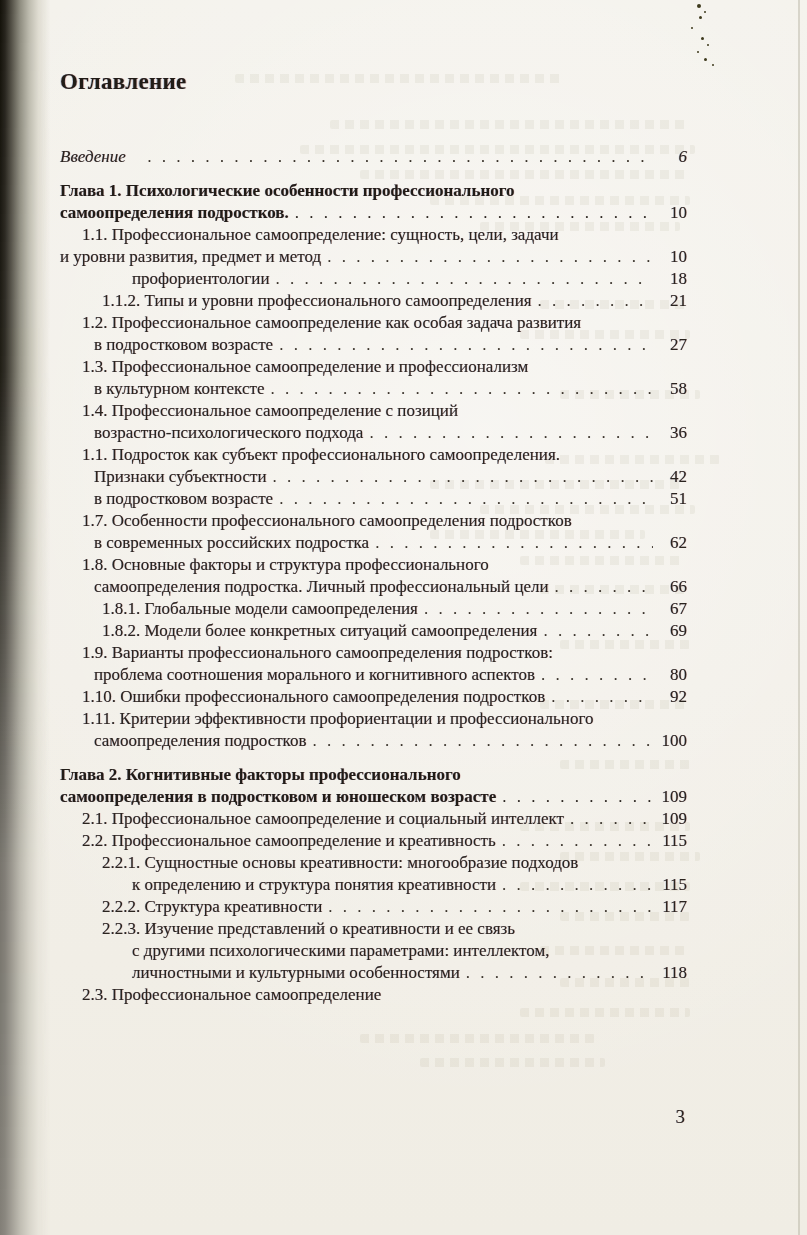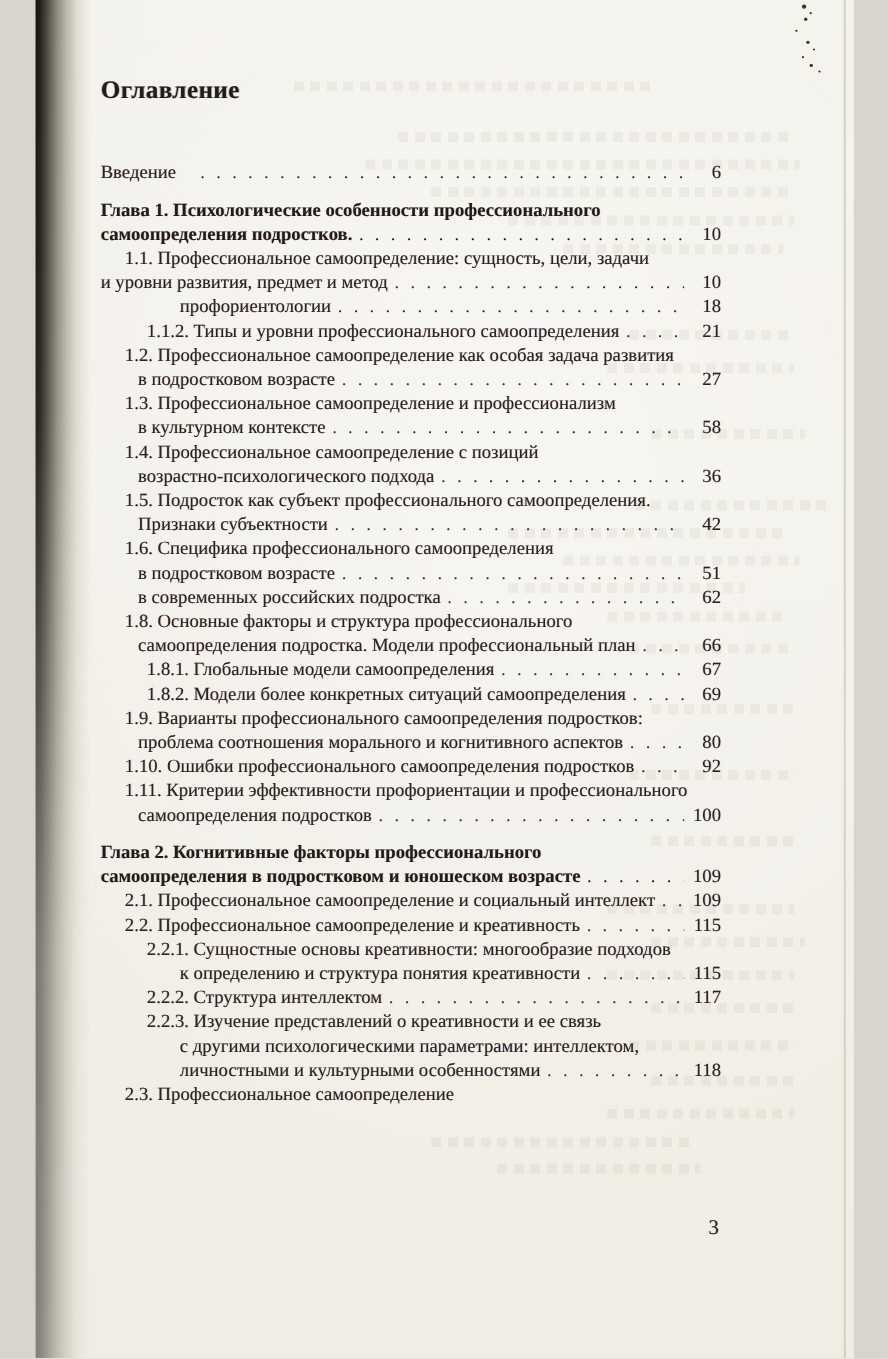--- a/index.html
+++ b/index.html
@@ -5,21 +5,21 @@
   :root{
     --paper:#f3f0e9;
     --ink:#2a241f;
     --chapter-ink:#211c17;
     --ghost:#8e8560;
   }
   *{box-sizing:border-box;}
   html,body{margin:0;padding:0;background:#d8d5cc;}
   .scan{
     position:relative;
-    width:744px;height:1235px;
+    width:807px;height:1235px;
     margin:0 auto;
     overflow:hidden;
     background:
       radial-gradient(ellipse 120% 90% at 60% 35%, rgba(255,255,255,0.38), rgba(255,255,255,0) 62%),
       linear-gradient(to bottom,#f4f2ec 0%,#f2efe8 55%,#f0ede4 100%);
     background-color:var(--paper);
     font-family:"Liberation Serif","DejaVu Serif",serif;
     color:var(--ink);
   }
   
@@ -53,21 +53,21 @@
     margin:0 0 50px 0;
     font-size:23px;line-height:28px;font-weight:bold;
     color:var(--chapter-ink);
     letter-spacing:0.3px;
     text-shadow:0.8px 0 0.4px rgba(160,40,40,0.30), -0.8px 0 0.4px rgba(30,80,160,0.30);
   }
   .toc{font-size:17px;line-height:22px;}
   .entry{margin:0;}
   .entry .line{white-space:nowrap;}
   .entry .line.last{display:flex;align-items:baseline;}
-  .entry.intro{margin-bottom:8px;}
+  .entry.intro{margin-bottom:8px;font-style:italic;}
   .entry.chapter{margin-top:12px;font-weight:bold;color:var(--chapter-ink);}
   .entry.chapter .leader, .entry.chapter .pagenum{font-weight:normal;color:var(--ink);}
   .i0{padding-left:0;}
   .i1{padding-left:22px;}
   .i2{padding-left:34px;justify-content:space-between;}
   .i3{padding-left:42px;}
   .i4{padding-left:72px;}
   .text{
     text-shadow:0.5px 0 0.3px rgba(160,40,40,0.26), -0.5px 0 0.3px rgba(30,80,160,0.26);
   }
@@ -195,46 +195,46 @@
         </div>
         <div class="entry item">
           <div class="line i1"><span class="text">1.4. Профессиональное самоопределение с позиций</span></div>
           <div class="line i2 last">
             <span class="text">возрастно-психологического подхода</span>
             <span class="leader"></span>
             <span class="pagenum">36</span>
           </div>
         </div>
         <div class="entry item">
-          <div class="line i1"><span class="text">1.5. Подросток как субъект профессионального самоопределения.</span></div>
+          <div class="line i1"><span class="text">1.1. Подросток как субъект профессионального самоопределения.</span></div>
           <div class="line i2 last">
             <span class="text">Признаки субъектности</span>
             <span class="leader"></span>
             <span class="pagenum">42</span>
           </div>
         </div>
         <div class="entry item">
-          <div class="line i1"><span class="text">1.6. Специфика профессионального самоопределения</span></div>
           <div class="line i2 last">
             <span class="text">в подростковом возрасте</span>
             <span class="leader"></span>
             <span class="pagenum">51</span>
           </div>
         </div>
         <div class="entry item">
+          <div class="line i1"><span class="text">1.7. Особенности профессионального самоопределения подростков</span></div>
           <div class="line i2 last">
             <span class="text">в современных российских подростка</span>
             <span class="leader"></span>
             <span class="pagenum">62</span>
           </div>
         </div>
         <div class="entry item">
           <div class="line i1"><span class="text">1.8. Основные факторы и структура профессионального</span></div>
           <div class="line i2 last">
-            <span class="text">самоопределения подростка. Модели профессиональный план</span>
+            <span class="text">самоопределения подростка. Личный профессиональный цели</span>
             <span class="leader"></span>
             <span class="pagenum">66</span>
           </div>
         </div>
         <div class="entry item">
           <div class="line i3 last">
             <span class="text">1.8.1. Глобальные модели самоопределения</span>
             <span class="leader"></span>
             <span class="pagenum">67</span>
           </div>
@@ -294,21 +294,21 @@
         <div class="entry item">
           <div class="line i3"><span class="text">2.2.1. Сущностные основы креативности: многообразие подходов</span></div>
           <div class="line i4 last">
             <span class="text">к определению и структура понятия креативности</span>
             <span class="leader"></span>
             <span class="pagenum">115</span>
           </div>
         </div>
         <div class="entry item">
           <div class="line i3 last">
-            <span class="text">2.2.2. Структура интеллектом</span>
+            <span class="text">2.2.2. Структура креативности</span>
             <span class="leader"></span>
             <span class="pagenum">117</span>
           </div>
         </div>
         <div class="entry item">
           <div class="line i3"><span class="text">2.2.3. Изучение представлений о креативности и ее связь</span></div>
           <div class="line i4"><span class="text">с другими психологическими параметрами: интеллектом,</span></div>
           <div class="line i4 last">
             <span class="text">личностными и культурными особенностями</span>
             <span class="leader"></span>

